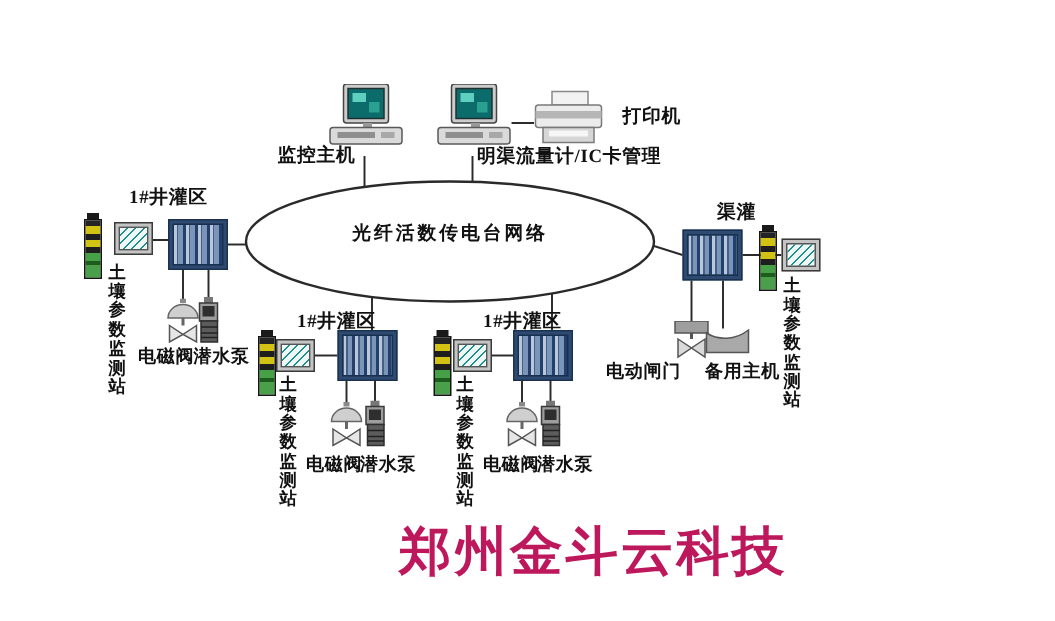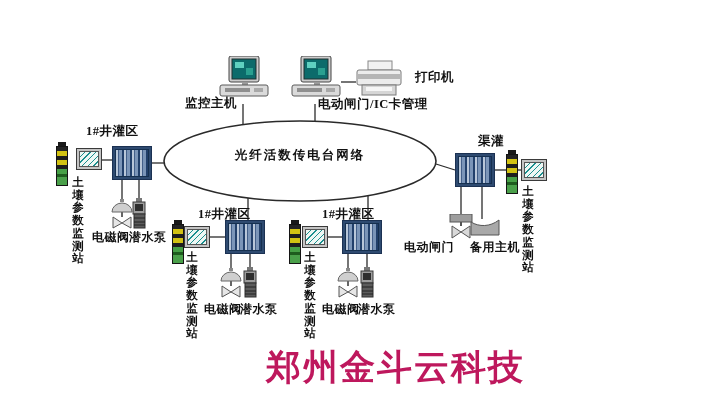--- a/index.html
+++ b/index.html
@@ -109,21 +109,21 @@
       <rect x="10" y="0" width="30" height="26" rx="2" fill="#cccccc" stroke="#444"></rect>
       <rect x="13" y="3" width="24" height="20" fill="#0c6b6b" stroke="#203030"></rect>
       <rect x="16" y="6" width="9" height="6" fill="#5fd0c0"></rect>
       <rect x="27" y="12" width="7" height="7" fill="#2aa090"></rect>
       <rect x="23" y="26" width="6" height="3" fill="#9a9a9a"></rect>
       <rect x="1" y="29" width="48" height="11" rx="2" fill="#dadada" stroke="#5a5a5a"></rect>
       <rect x="6" y="32" width="25" height="4" fill="#8f8f8f"></rect>
       <rect x="35" y="32" width="9" height="4" fill="#a8a8a8"></rect>
     </svg>
   </div>
-  <div class="lbl" style="left:318px; top:96px;">电动闸门/IC卡管理</div>
+  <div class="lbl" style="left:318px; top:96px;">明渠流量计/IC卡管理</div>
 
   <div class="dev" style="left:353px; top:60px;">
     <svg width="52" height="42">
       <rect x="15" y="1" width="24" height="9" fill="#f2f2f2" stroke="#888"></rect>
       <rect x="4" y="10" width="44" height="15" rx="2" fill="#ececec" stroke="#7a7a7a"></rect>
       <rect x="4" y="14" width="44" height="5" fill="#b5b5b5"></rect>
       <rect x="9" y="25" width="34" height="10" fill="#d6d6d6" stroke="#7a7a7a"></rect>
       <rect x="13" y="27" width="26" height="4" fill="#f6f6f6"></rect>
     </svg>
   </div>

